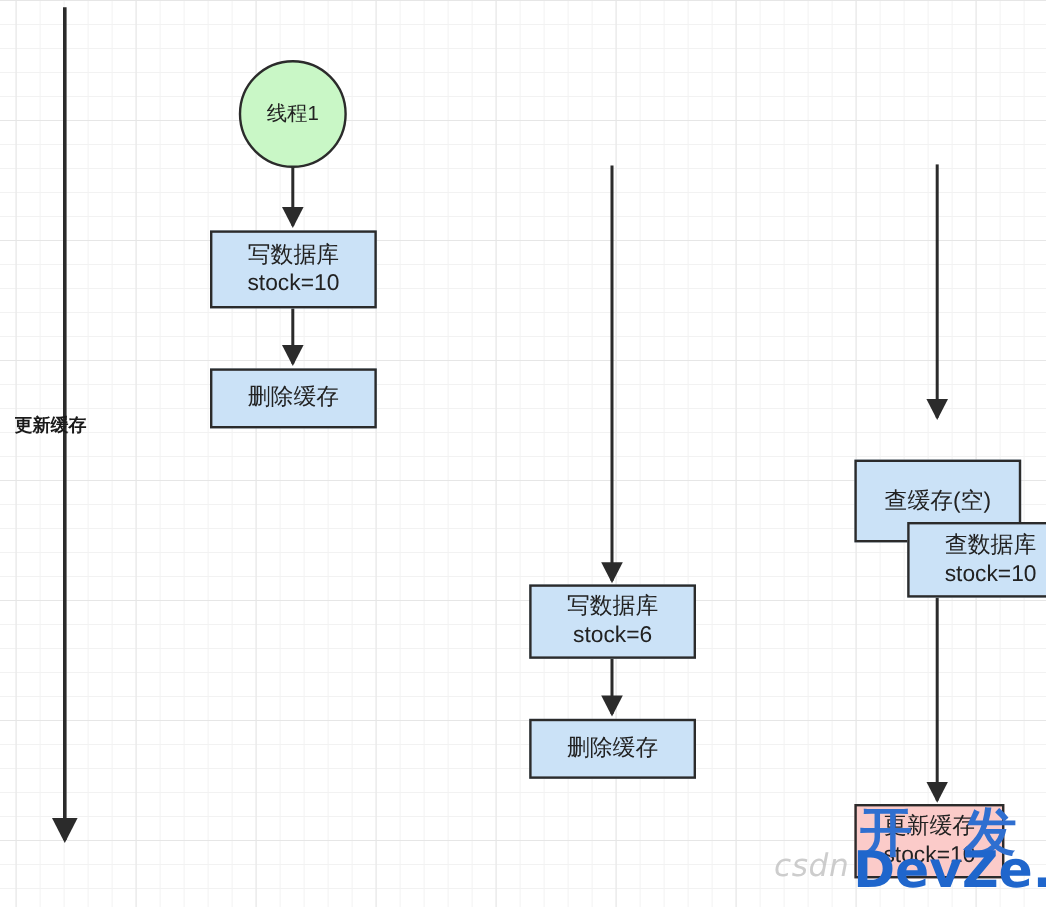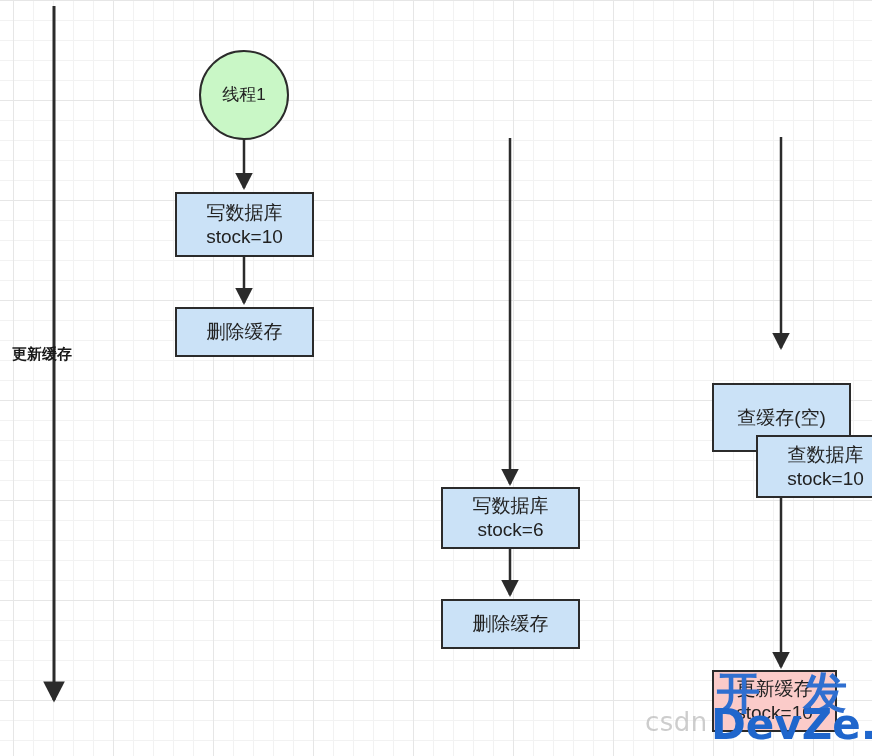--- a/index.html
+++ b/index.html
@@ -130,19 +130,19 @@
 
 
   <div class="node node-box" style="left:712px; top:351px; width:139px; height:69px; background:#cbe2f7;margin-top:32px;">查缓存(空)</div>
 
   <div class="node node-box" style="left:712px; top:435px; width:139px; height:63px; background:#cbe2f7;margin-left:44px;">查数据库
 stock=10</div>
 
   <div class="node node-box" style="left:712px; top:670px; width:125px; height:62px; background:#fbcbc9;">更新缓存
 stock=10</div>
 
-  <div class="wm-csdn" style="left:645px; top:707px;">csdn</div>
+  <div class="wm-csdn" style="left:645px; top:707px;font-style:italic;">csdn</div>
 
   <div class="wm-cn" style="left:716px; top:664px;">开 发 者</div>
 
   <div class="wm-en" style="left:711px; top:700px;">DevZe.CoM</div>
 
 </div>
 
 </body></html>

